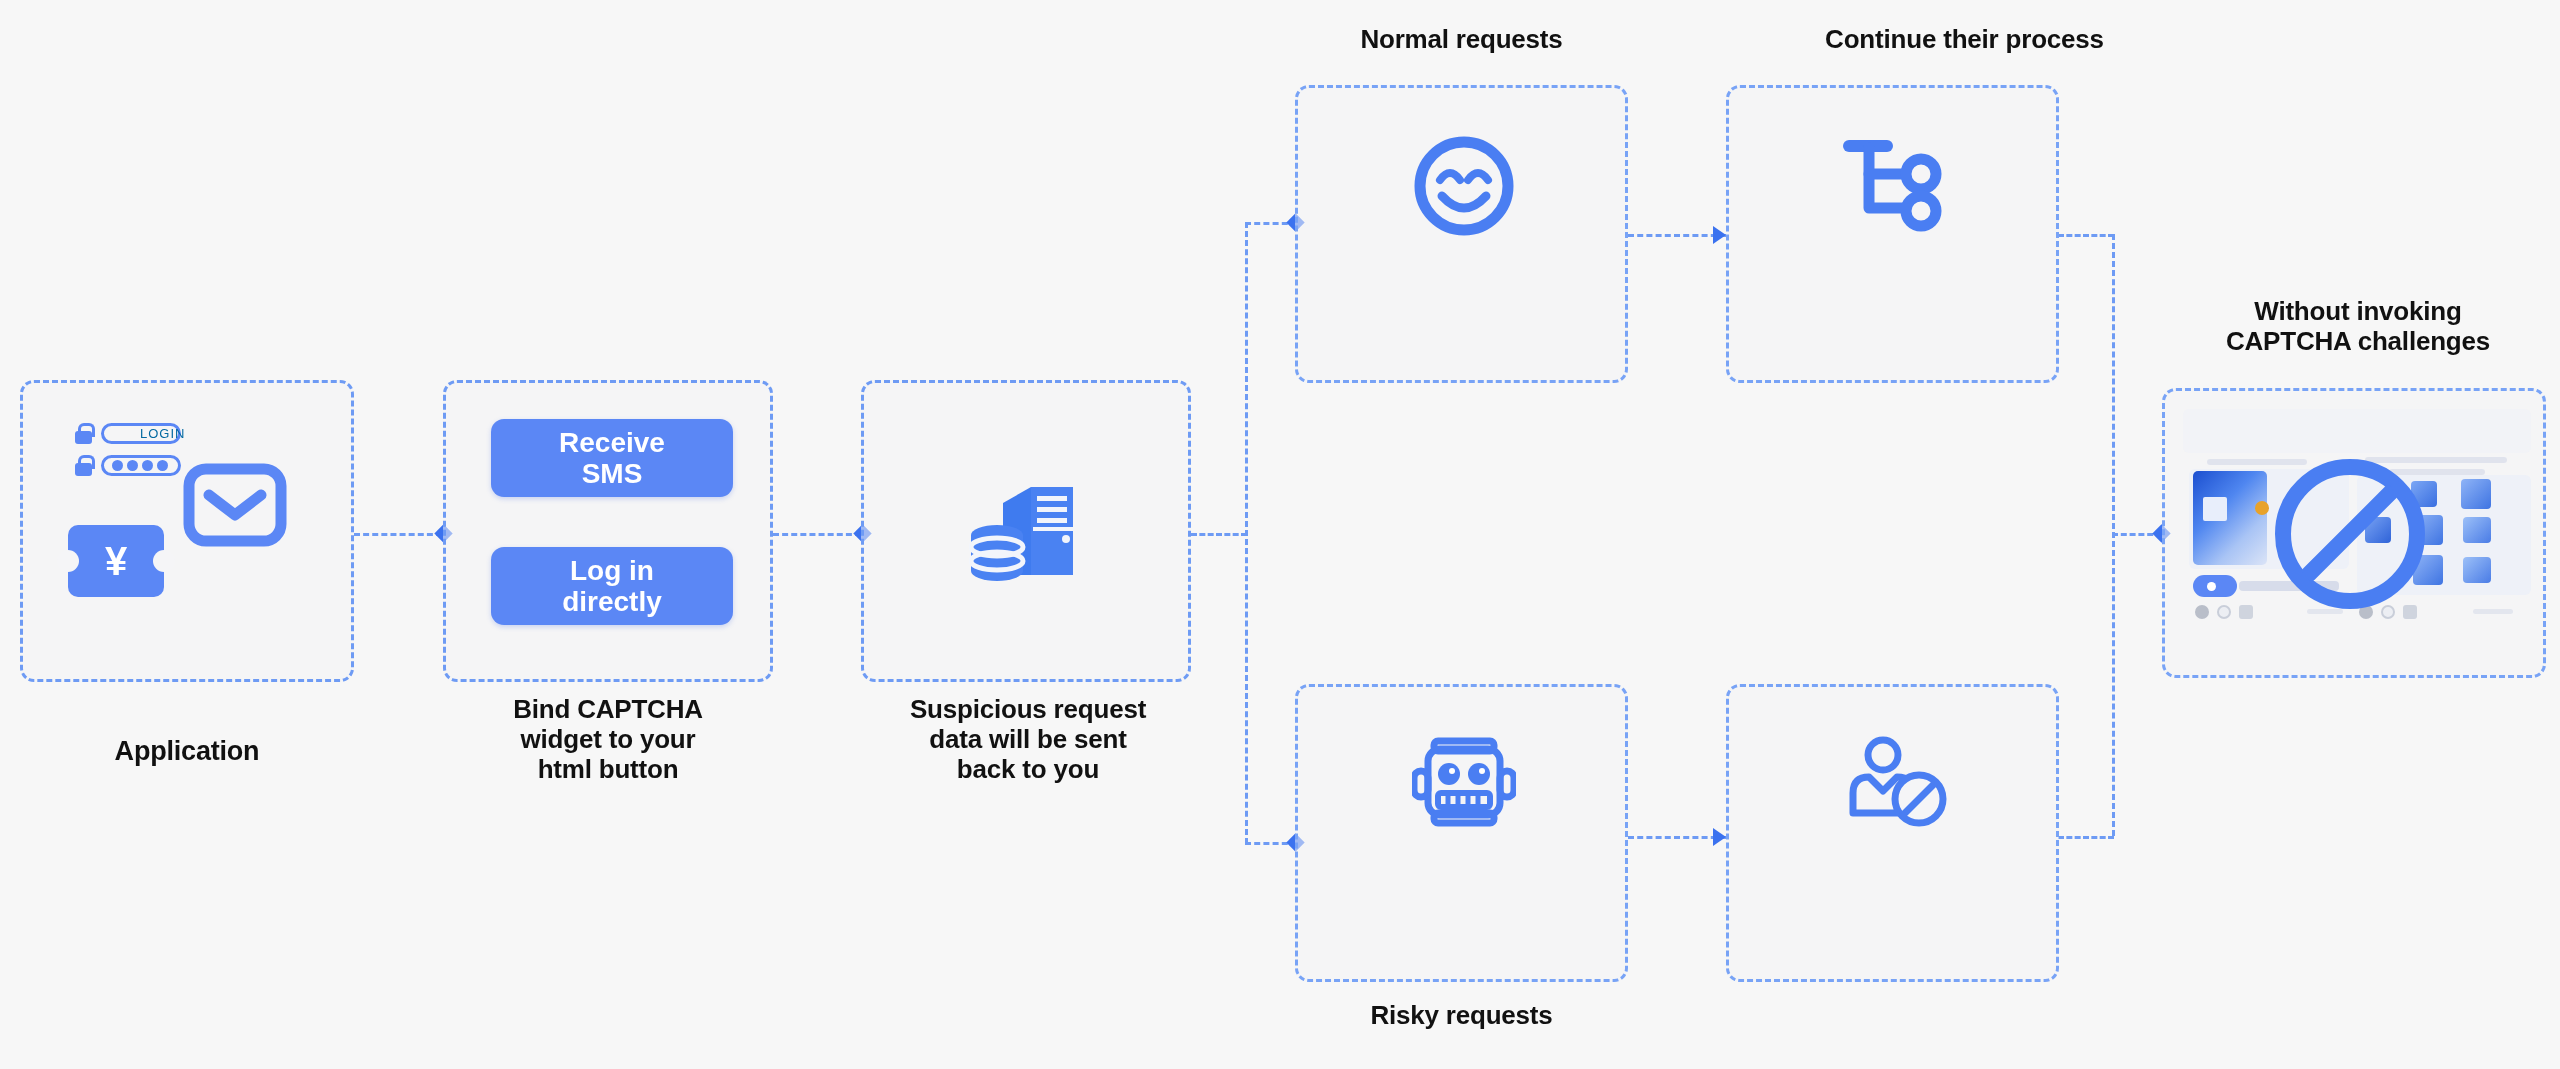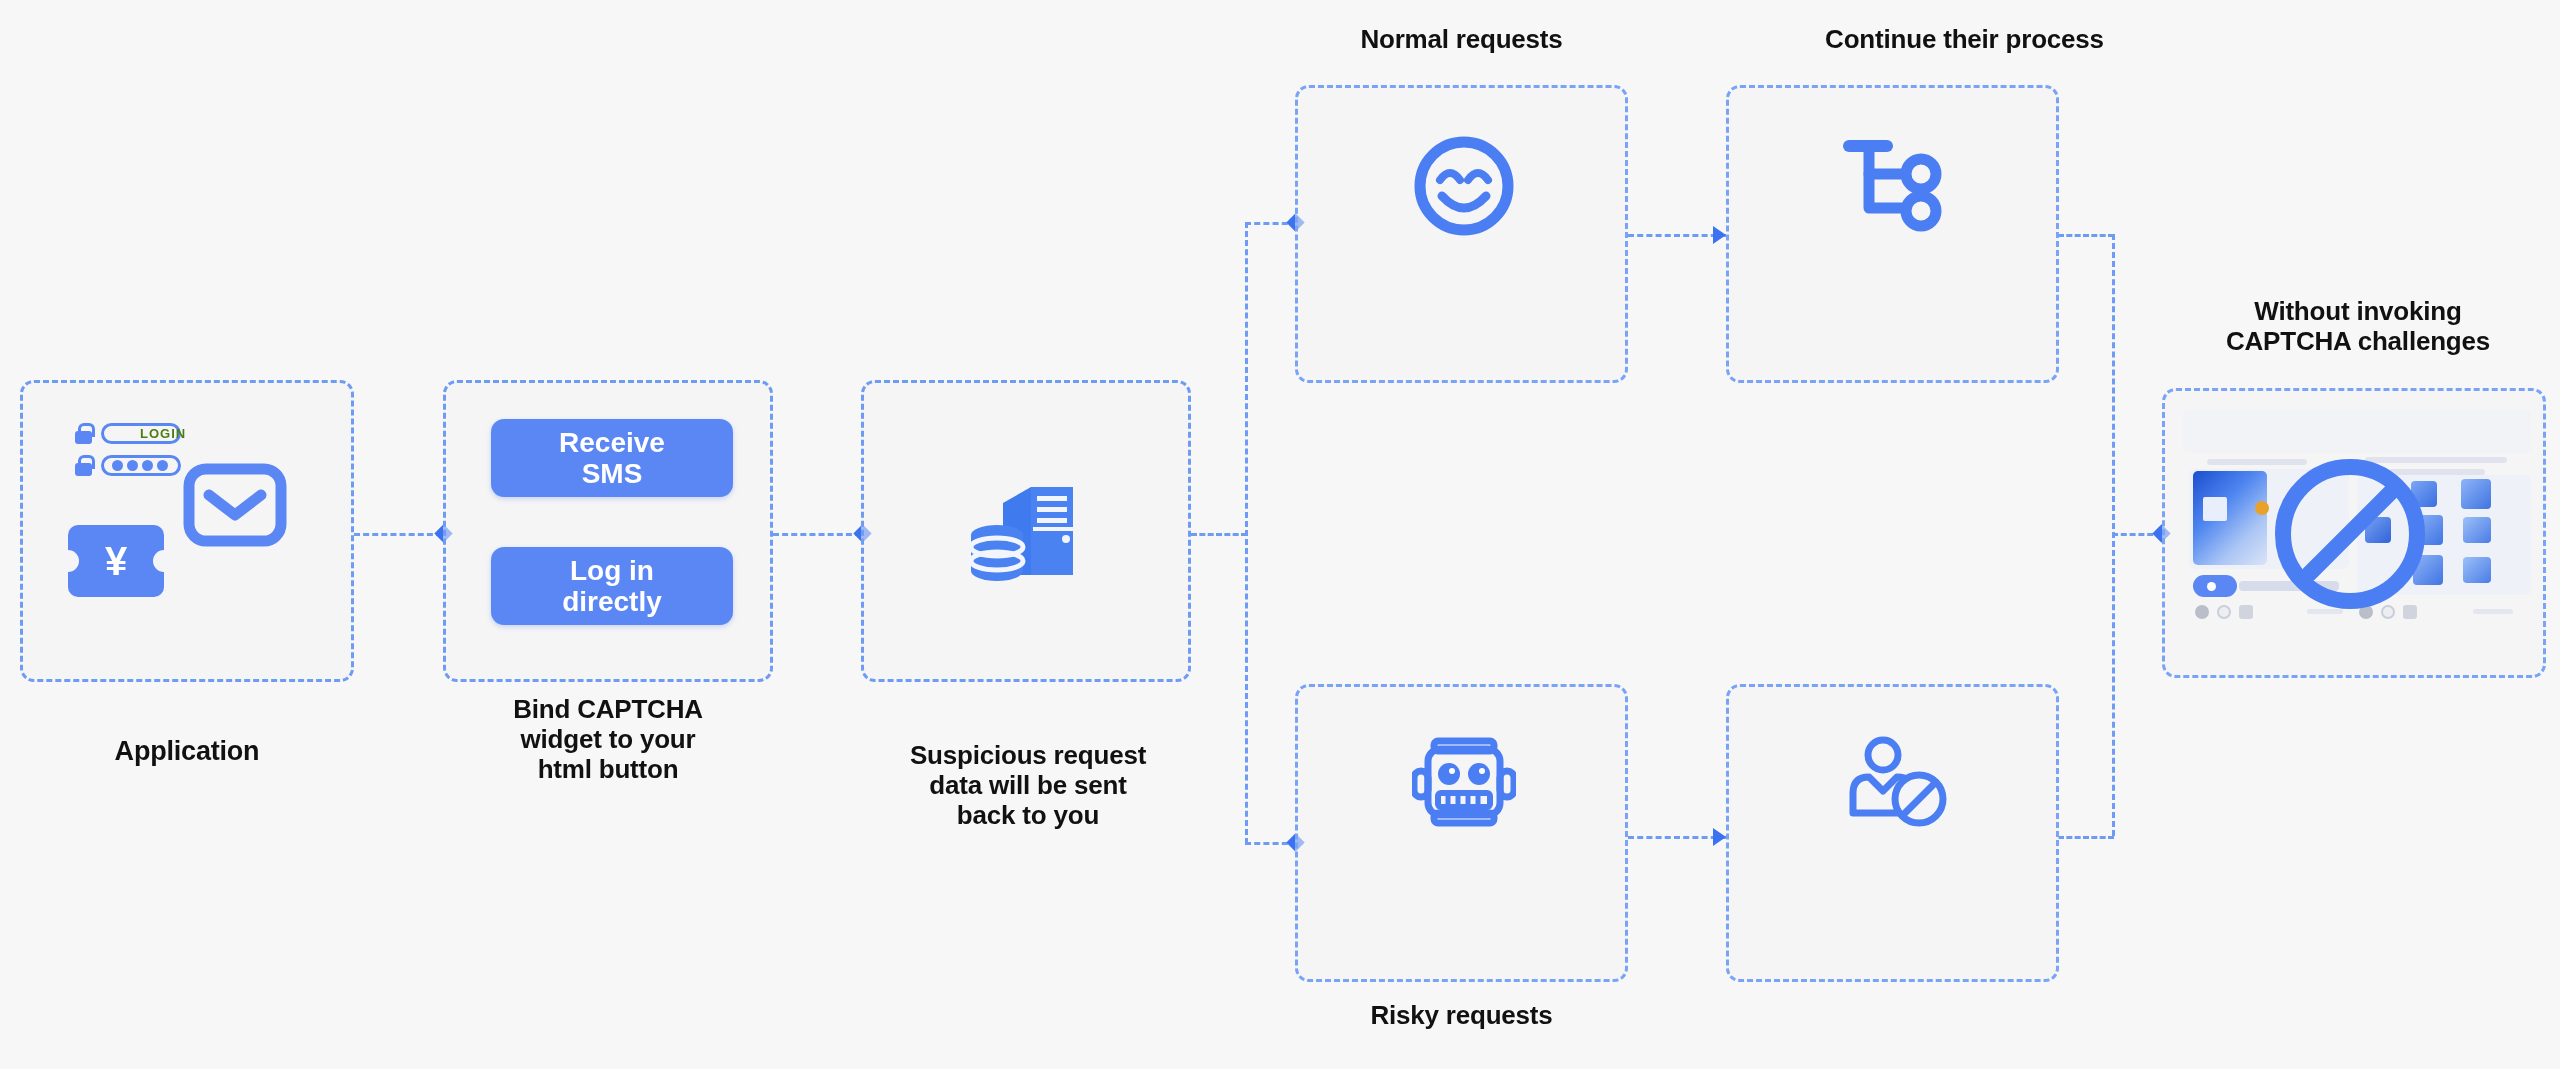--- a/index.html
+++ b/index.html
@@ -62,21 +62,21 @@
   }
   .lockglyph:after{
     content:"";position:absolute;left:0;top:8px;width:17px;height:13px;
     background:#5b87f5;border-radius:3px;
   }
   .field{
     height:21px;border:3px solid #5b87f5;border-radius:11px;
     display:flex;align-items:center;padding:0 8px;gap:4px;box-sizing:border-box;
   }
   .dot{width:11px;height:11px;border-radius:50%;background:#5b87f5;}
-  .logintxt{font-size:13px;font-weight:bold;color:#4d7c0f;letter-spacing:1px;padding-left:28px;}
+  .logintxt{font-size:13px;font-weight:normal;color:#0369a1;letter-spacing:1px;padding-left:28px;}
 
   
   .ticket{
     position:absolute;background:#5b87f5;border-radius:10px;
     display:flex;align-items:center;justify-content:center;
     color:#ffffff;font-size:40px;font-weight:bold;
   }
   .ticket:before,.ticket:after{
     content:"";position:absolute;width:22px;height:22px;border-radius:50%;
     background:#f5f5f7;top:50%;transform:translateY(-50%);
@@ -201,21 +201,21 @@
       <rect x="64" y="48" width="40" height="4" fill="#f2f5fb"></rect>
       <circle cx="97" cy="60" r="4" fill="#f2f5fb"></circle>
 
       <ellipse cx="28" cy="56" rx="26" ry="10" fill="#4a82f2"></ellipse>
       <rect x="2" y="56" width="52" height="36" fill="#4a82f2"></rect>
       <ellipse cx="28" cy="92" rx="26" ry="10" fill="#4a82f2"></ellipse>
       <ellipse cx="28" cy="68" rx="26" ry="9" fill="none" stroke="#f2f5fb" stroke-width="5"></ellipse>
       <ellipse cx="28" cy="82" rx="26" ry="9" fill="none" stroke="#f2f5fb" stroke-width="5"></ellipse>
     </svg>
   </div>
-  <div class="cap md" style="left:845px;top:694px;width:366px;margin-top:46px;">Suspicious request
+  <div class="cap md" style="left:845px;top:694px;width:366px;">Suspicious request
 data will be sent
 back to you</div>
 
   <div class="cap md" style="left:1295px;top:24px;width:333px;">Normal requests</div>
   <div class="node thin" style="left:1295px;top:85px;width:333px;height:298px;">
     <svg width="104" height="104" viewBox="0 0 104 104" style="position:absolute;left:114px;top:46px;">
       <circle cx="52" cy="52" r="44" fill="none" stroke="#4a7ef2" stroke-width="11"></circle>
       <path d="M28 46 q10 -14 20 0" fill="none" stroke="#4a7ef2" stroke-width="8" stroke-linecap="round"></path>
       <path d="M56 46 q10 -14 20 0" fill="none" stroke="#4a7ef2" stroke-width="8" stroke-linecap="round"></path>
       <path d="M30 62 q22 24 44 0" fill="none" stroke="#4a7ef2" stroke-width="9" stroke-linecap="round"></path>

